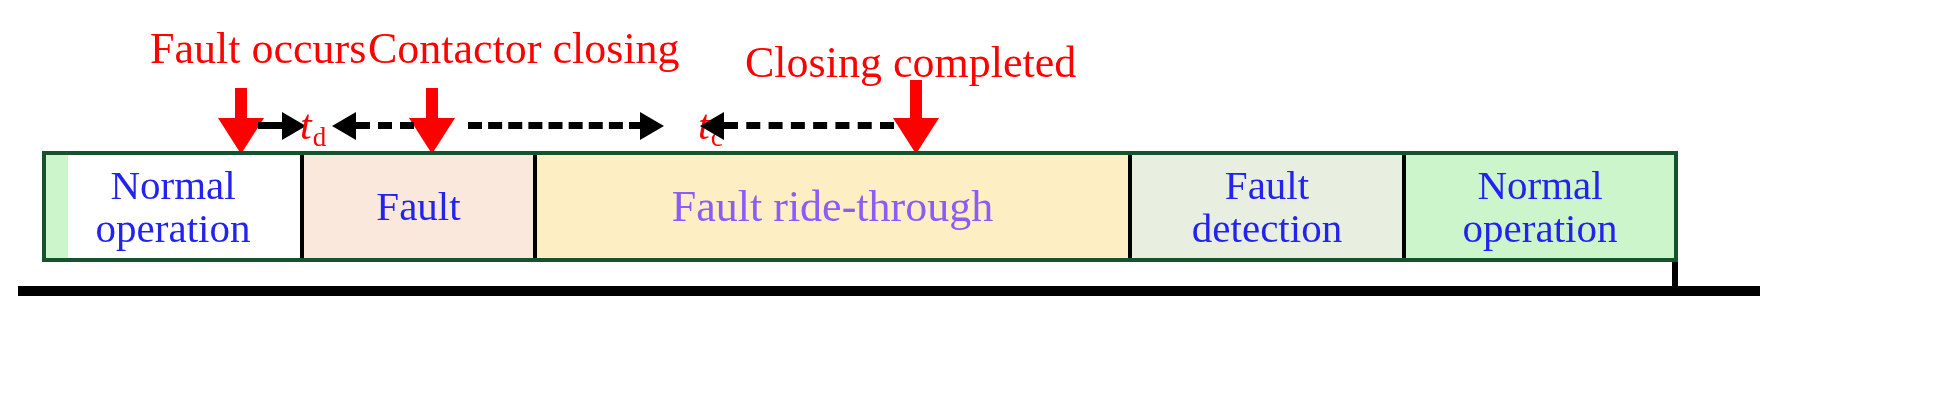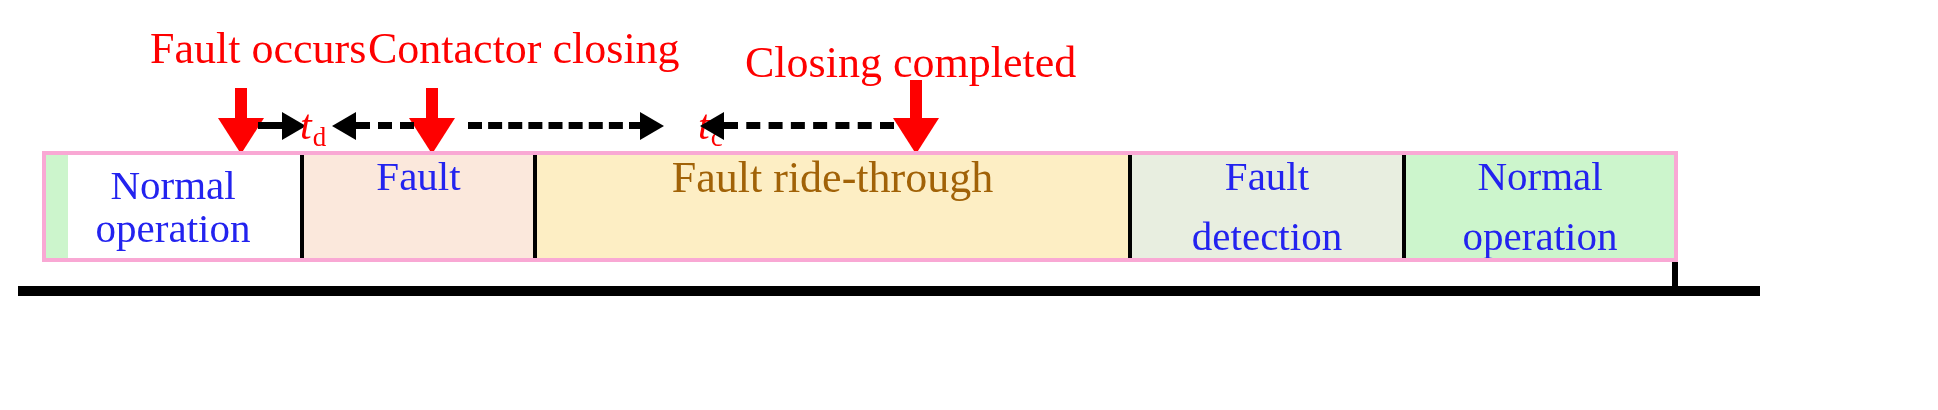--- a/index.html
+++ b/index.html
@@ -86,42 +86,41 @@
     vertical-align: baseline;
     position: relative;
     top: 7px;
     left: 1px;
   }
 
   
   #bar {
     position: absolute;
     box-sizing: border-box;
-    border: 4px solid #f9a8d4;
+    border: 4px solid #14532d;
     display: flex;
     background: #ffffff;
   }
   .seg {
     position: relative;
     box-sizing: border-box;
     display: flex;
     flex-direction: column;
     align-items: center;
     justify-content: center;
     color: #2323ef;
     font-family: "Liberation Serif", "DejaVu Serif", serif;
     font-size: 41px;
     line-height: 1.04;
     text-align: center;
     white-space: nowrap;
     overflow: hidden;
   }
   .seg + .seg {
     border-left: 4px solid #000000;
-    justify-content: space-between;
   }
   .seg .seg-line { display: block; }
   .seg-strip {
     position: absolute;
     left: 0;
     top: 0;
     bottom: 0;
     width: 22px;
   }
 
@@ -202,21 +201,21 @@
     <div class="seg" style="flex: 0 0 254px; background: rgb(255, 255, 255); color: rgb(35, 35, 239);">
       <div class="seg-strip" style="background: rgb(204, 245, 204);"></div>
       <span class="seg-line">Normal</span>
       <span class="seg-line">operation</span>
     </div>
 
     <div class="seg" style="flex: 0 0 233px; background: rgb(251, 232, 220); color: rgb(35, 35, 239);">
       <span class="seg-line">Fault</span>
     </div>
 
-    <div class="seg" style="flex: 0 0 595px; background: rgb(253, 238, 196); color: #a16207;">
+    <div class="seg" style="flex: 0 0 595px; background: rgb(253, 238, 196); color: #8b5cf6;">
       <span class="seg-line" style="font-size:44px;">Fault ride-through</span>
     </div>
 
     <div class="seg" style="flex: 0 0 274px; background: rgb(232, 238, 224); color: rgb(35, 35, 239);">
       <span class="seg-line">Fault</span>
       <span class="seg-line">detection</span>
     </div>
 
     <div class="seg" style="flex: 1 1 auto; background: rgb(204, 245, 204); color: rgb(35, 35, 239);">
       <span class="seg-line">Normal</span>

